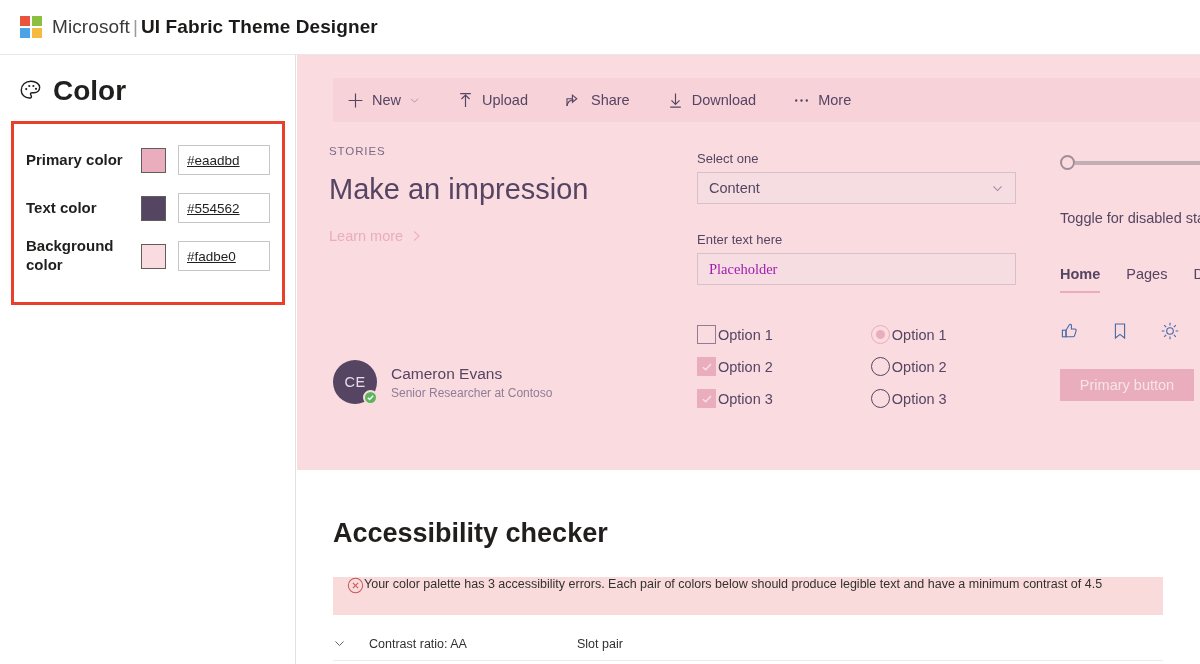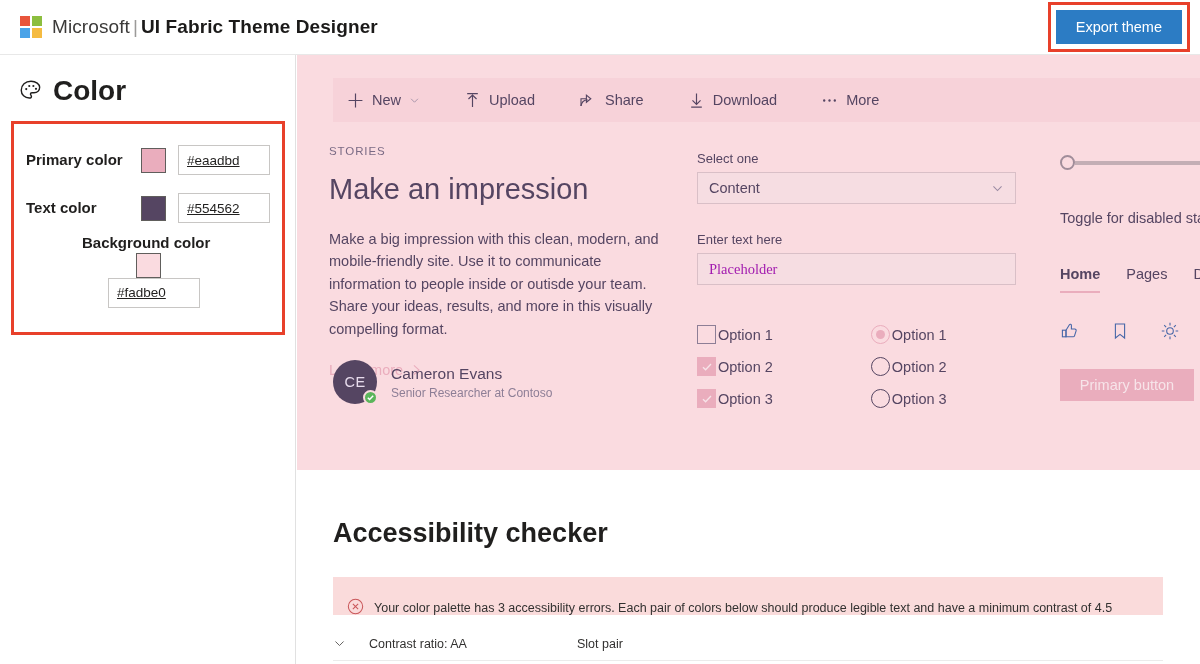--- a/index.html
+++ b/index.html
@@ -46,38 +46,38 @@
     margin: 20px 0 0 18px; font-size: 28px; font-weight: 600; color: #201f1e;
   }
   .palette-ico { width: 26px; height: 26px; flex: none; }
 
   .color-box {
     position: absolute; top: 66px; left: 11px; width: 274px;
     border: 3px solid #e8402a; background: #fff;
     padding: 14px 12px 16px 12px;
   }
   .color-row { display: flex; align-items: center; min-height: 44px; margin-bottom: 4px; }
-  .color-row:last-child { margin-bottom: 8px; flex-direction: column; }
+  .color-row:last-child { margin-bottom: 8px; }
   .color-label { width: 132px; font-size: 15px; font-weight: 600; color: #201f1e; line-height: 1.25; }
   .swatch { width: 25px; height: 25px; border: 1px solid #605e5c; flex: none; }
   .hex-input {
     margin-left: 12px; width: 92px; height: 30px;
     border: 1px solid #c8c6c4; background: #fff;
     font-family: inherit; font-size: 13.5px; color: #201f1e;
     padding: 0 8px; outline: none; text-decoration: underline;
   }
 
   
   .preview {
     position: absolute; top: 55px; left: 297px; width: 903px; height: 415px;
     background: #fadbe0; overflow: hidden;
   }
   .cmdbar {
     position: absolute; top: 23px; left: 36px; right: 0; height: 44px;
-    background: #eaadbd33; display: flex; align-items: center; gap: 16px;
+    background: #eaadbd33; display: flex; align-items: center; gap: 9px;
   }
   .cmd-item {
     display: flex; align-items: center; gap: 8px;
     padding: 0 14px; height: 44px; font-size: 14.5px; color: #554562;
     cursor: pointer; white-space: nowrap;
   }
   .cmd-item svg { display: block; }
 
   .hero { position: absolute; left: 32px; top: 90px; width: 330px; }
   .eyebrow { font-size: 11.5px; letter-spacing: .9px; color: #7b6b85; }
@@ -138,21 +138,21 @@
     margin-top: 28px; width: 134px; height: 32px; background: #eaadbd;
     color: #f7e4e9; border: none; font-family: inherit; font-size: 14.5px;
     display: flex; align-items: center; justify-content: center; cursor: pointer;
   }
 
   
   .checker { position: absolute; left: 297px; top: 470px; width: 903px; background: #fff; }
   .checker-h { margin: 48px 0 0 36px; font-size: 27px; font-weight: 600; color: #201f1e; }
   .msgbar {
     margin: 28px 0 0 36px; width: 830px; height: 38px; background: #fadbdb;
-    display: flex; align-items: flex-end; gap: 10px; padding: 0 14px;
+    display: flex; align-items: flex-start; padding: 0 14px;
   }
   .msgbar-text { font-size: 12.5px; color: #323130; }
   .table-head {
     margin: 12px 0 0 36px; width: 830px; height: 34px;
     display: flex; align-items: center; border-bottom: 1px solid #ebebeb;
     font-size: 12.5px; color: #323130;
   }
   .chev-cell { width: 36px; display: flex; align-items: center; }
   .col-ratio { width: 208px; }
 </style>
@@ -165,23 +165,20 @@
     <div class="ms-logo-wrap">
       <div class="ms-logo">
         <i style="background:#e8553c"></i>
           <i style="background:#8cbe3f"></i>
         <i style="background:#4aa3e8"></i>
           <i style="background:#f5bb41"></i>
       </div>
       <div class="brand-text">
         <span>Microsoft</span><span class="sep">|</span><span class="sub">UI Fabric Theme Designer</span>
       </div>
-    </div>
-    <div class="export-wrap">
-      <button class="export-btn">Export theme</button>
     </div>
   </div>
 
   <div class="sidebar">
     <div class="sidebar-title">
       <svg class="palette-ico" viewBox="0 0 24 24">
         <path d="M12 3C6.8 3 3 6.6 3 11.2c0 4.3 3.3 7.3 7.4 7.3 1.3 0 2-.6 2-1.5 0-.5-.2-.8-.5-1.2-.3-.4-.4-.6-.4-1 0-.7.6-1.2 1.4-1.2h1.8c3.1 0 5.3-2 5.3-5C20 5.9 16.6 3 12 3z" fill="none" stroke="#201f1e" stroke-width="1.3"></path>
         <circle cx="7.6" cy="10.2" r="1" fill="#201f1e"></circle>
         <circle cx="10.4" cy="7.4" r="1" fill="#201f1e"></circle>
         <circle cx="14.2" cy="7.4" r="1" fill="#201f1e"></circle>
@@ -246,21 +243,20 @@
             <circle cx="8" cy="8" r="1.1" fill="#554562"></circle>
             <circle cx="13" cy="8" r="1.1" fill="#554562"></circle>
           </svg>
         <span>More</span>
       </div>
     </div>
 
     <div class="hero">
       <div class="eyebrow">STORIES</div>
       <div class="hero-h1">Make an impression</div>
-      <div class="hero-p">Make a big impression with this clean, modern, and mobile-friendly site. Use it to communicate information to people inside or outisde your team. Share your ideas, results, and more in this visually compelling format.</div>
       <div class="learn-more">
         <span>Learn more</span>
         <svg width="11" height="12" viewBox="0 0 12 14">
           <path d="M3 1.5L9 7l-6 5.5" stroke="#eaadbd" stroke-width="1.2" fill="none"></path>
           </svg>
       </div>
     </div>
 
     <div class="persona">
       <div class="avatar-wrap">

